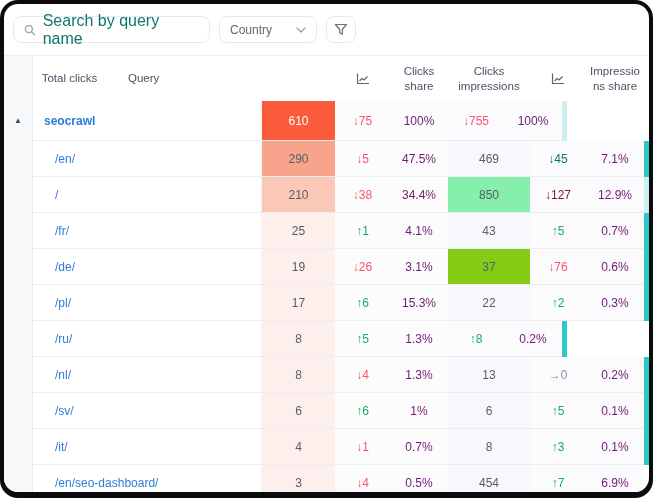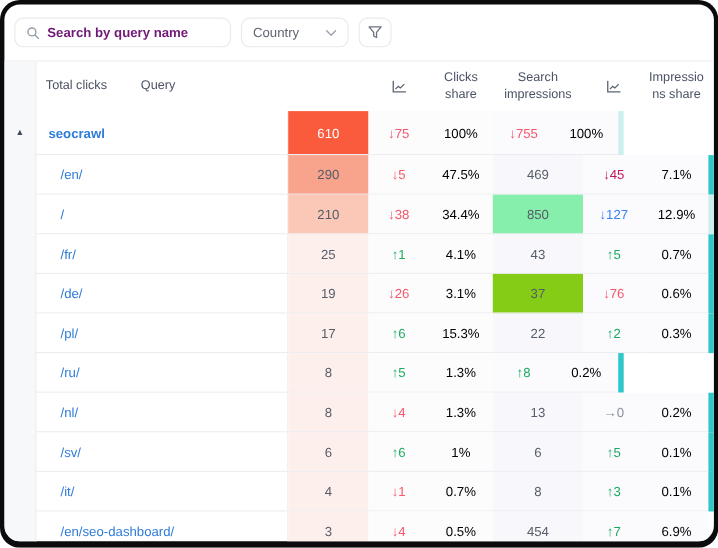--- a/index.html
+++ b/index.html
@@ -14,21 +14,21 @@
     position: absolute; top: 4px; left: 4px; width: 645px; height: 488px;
     background: #ffffff; border-radius: 14px; overflow: hidden;
   }
 
   
   .toolbar { height: 51px; display: flex; align-items: center; gap: 9px; padding: 0 9px; }
   .search-box {
     width: 197px; height: 27px; border: 1px solid #e7e9ee; border-radius: 8px;
     display: flex; align-items: center; gap: 7px; padding: 0 10px; background:#fff;
   }
-  .search-box .ph { font-size: 12px; color: #701a75; font-weight: bold; }
+  .search-box .ph { font-size: 16px; color: #0f766e; }
   .country-select {
     width: 98px; height: 27px; border: 1px solid #e7e9ee; border-radius: 8px;
     display: flex; align-items: center; justify-content: space-between;
     padding: 0 10px; font-size: 12px; color: #5f6672; background:#fff; cursor: pointer;
   }
   .filter-btn {
     width: 30px; height: 27px; border: 1px solid #e7e9ee; border-radius: 8px;
     background: #fff; display: flex; align-items: center; justify-content: center; cursor: pointer;
   }
 
@@ -65,21 +65,21 @@
   .td.c-expand { background: #f7f8f9; border-bottom: none; border-right: 1px solid #ededf1; }
   .th.c-expand { background: #f7f8f9; border-right: 1px solid #ededf1; }
   .caret { font-size: 8px; color: #3f4a5a; line-height: 1; }
 
   .td.c-query { justify-content: flex-start; padding-left: 22px; border-right: 1px solid #f1f1f4; }
   .tr.parent .td.c-query { padding-left: 11px; align-items: center; }
   .qlink { color: #2e7cd9; text-decoration: none; cursor: pointer; }
   .tr.parent .qlink { font-weight: 700; }
 
   .td.c-trend1, .td.c-share1 { background: #fdfcfd; }
-  .td.c-share1, .td.c-share2 { color: #000000; }
+  .td.c-share1, .td.c-share2 { color: #701a75; }
   .td.c-impr { background: #f8f7fc; }
   .td.c-trend2, .td.c-share2 { background: #fbfafd; }
   .td.c-bar { border-bottom: none; }
 
   .icon { display: block; }
 </style>
 </head>
 <body>
 
 <div class="frame">
@@ -114,21 +114,21 @@
         <div class="th c-trend1">
           <svg class="icon" width="14" height="12" viewBox="0 0 14 12">
             <path d="M1.5 0.5 V10.5 H13" fill="none" stroke="#5b6472" stroke-width="1.2"></path>
             <polyline points="3.5,8 6,5.5 8,7 11.5,3.5" fill="none" stroke="#5b6472" stroke-width="1.2"></polyline>
           </svg>
         </div>
         <div class="th c-share1">
             <span class="th-wrap">Clicks share</span>
           </div>
         <div class="th c-impr">
-            <span class="th-wrap">Search impressions</span>
+            <span class="th-wrap">Clicks impressions</span>
           </div>
         <div class="th c-trend2">
           <svg class="icon" width="14" height="12" viewBox="0 0 14 12">
             <path d="M1.5 0.5 V10.5 H13" fill="none" stroke="#5b6472" stroke-width="1.2"></path>
             <polyline points="3.5,8 6,5.5 8,7 11.5,3.5" fill="none" stroke="#5b6472" stroke-width="1.2"></polyline>
           </svg>
         </div>
         <div class="th c-share2">Impressions share</div>
         <div class="th c-bar"></div>
       </div>
@@ -151,36 +151,36 @@
     <div class="td c-expand">
               <span class="caret"></span>
             </div>
     <div class="td c-query">
               <a class="qlink">/en/</a>
             </div>
     <div class="td c-clicks" style="background: rgb(248, 164, 140);">290</div>
     <div class="td c-trend1" style="color: rgb(245, 87, 108);">↓5</div>
     <div class="td c-share1">47.5%</div>
     <div class="td c-impr" style="background: rgb(248, 247, 252);">469</div>
-    <div class="td c-trend2" style="color: #be185d;">↓45</div>
+    <div class="td c-trend2" style="color: #0f766e;">↓45</div>
     <div class="td c-share2">7.1%</div>
     <div class="td c-bar" style="background: rgb(47, 199, 199);"></div>
   </div>
           <div class="tr">
     <div class="td c-expand">
               <span class="caret"></span>
             </div>
     <div class="td c-query">
               <a class="qlink">/</a>
             </div>
     <div class="td c-clicks" style="background: rgb(251, 199, 182);">210</div>
     <div class="td c-trend1" style="color: rgb(245, 87, 108);">↓38</div>
     <div class="td c-share1">34.4%</div>
     <div class="td c-impr" style="background: #86efac;">850</div>
-    <div class="td c-trend2" style="color: #3b82f6;">↓127</div>
+    <div class="td c-trend2" style="color: #7f1d1d;">↓127</div>
     <div class="td c-share2">12.9%</div>
     <div class="td c-bar" style="background: rgb(205, 239, 238);"></div>
   </div>
           <div class="tr">
     <div class="td c-expand">
               <span class="caret"></span>
             </div>
     <div class="td c-query">
               <a class="qlink">/fr/</a>
             </div>

